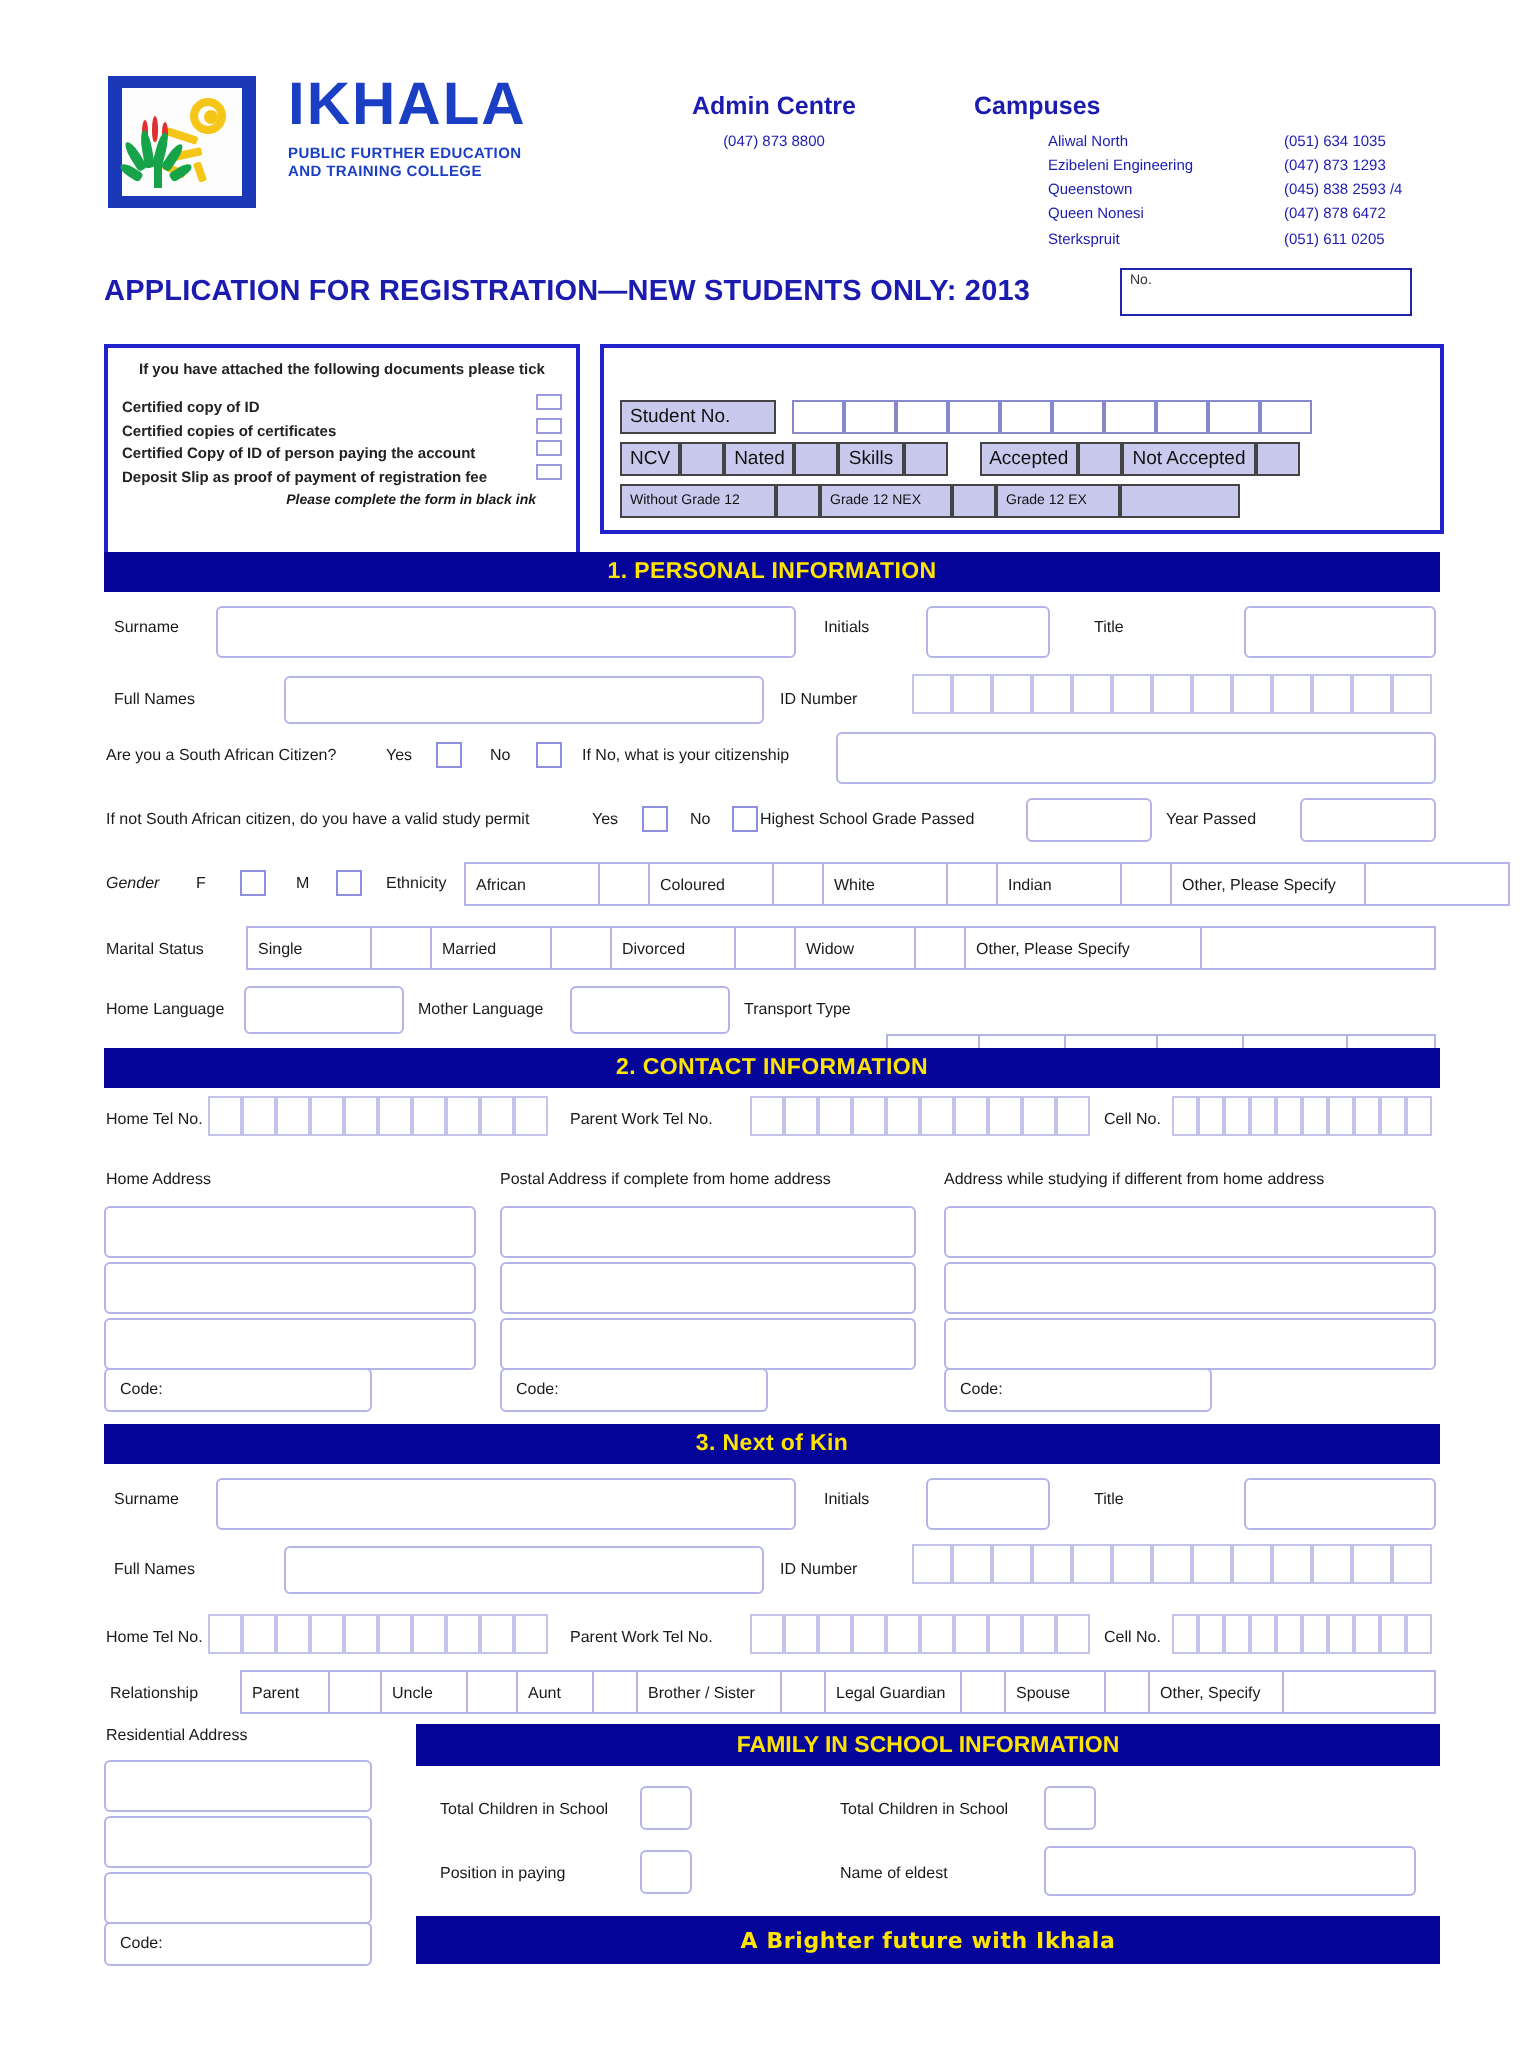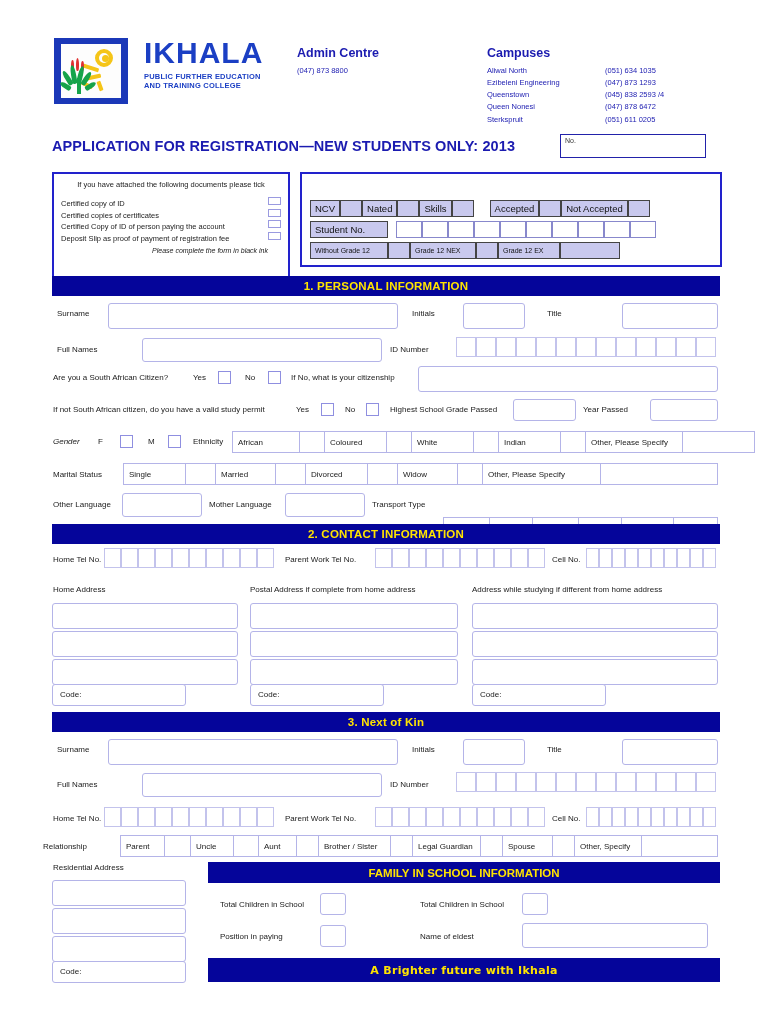--- a/index.html
+++ b/index.html
@@ -20,34 +20,34 @@
   .logo-inner { position:absolute; left:7px; top:6px; right:7px; bottom:6px; background:#fdfdfd; }
   .sun { position:absolute; right:2px; top:1px; width:30px; height:30px; }
   .ray { position:absolute; background:#f5c518; border-radius:1px; }
   .aloe-stem { position:absolute; left:16px; bottom:4px; width:4px; height:16px; background:#16a34a; }
   .leaf { position:absolute; background:#16a34a; border-radius:50% 50% 2px 2px; }
   .flame { position:absolute; background:#e03030; border-radius:50% 50% 40% 40%; }
   .brand { position:absolute; left:92px; top:2px; }
   .brand-name { font-size:30px; font-weight:bold; color:#1b3fc4; letter-spacing:1px; line-height:1; font-family:"Liberation Sans", sans-serif; }
   .brand-sub { margin-top:4px; font-size:7.5px; font-weight:bold; color:#1b3fc4; line-height:1.25; letter-spacing:0.2px; }
 
-  .admin-block { position:absolute; left:245px; top:10px; width:180px; }
+  .admin-block { position:absolute; left:245px; top:10px; width:180px;text-align:center; }
   .campus-block { position:absolute; left:435px; top:10px; width:240px; }
   .blk-title { font-size:12.5px; font-weight:bold; color:#1b1bb0; margin-bottom:5px; }
   .blk-line { font-size:7.5px; color:#1b1bb0; line-height:1.55; }
-  .campus-row { display:flex; font-size:7.5px; color:#1b1bb0; line-height:1.62; }
+  .campus-row { display:flex; font-size:7.5px; color:#1b1bb0; line-height:1.62;margin-left:37px; }
   .campus-name { width:118px; }
 
   
   .app-title { position:absolute; left:52px; top:138px; font-size:14.5px; font-weight:bold; color:#1b1bb0; letter-spacing:0.1px; }
   .no-box { position:absolute; left:560px; top:134px; width:146px; height:24px; border:1px solid #2222aa; background:#fff; }
   .no-box span { position:absolute; left:4px; top:2px; font-size:7px; color:#333; }
 
   
-  .checklist { position:absolute; left:52px; top:172px; width:238px; height:112px; border:2px solid #2222cc; }
+  .checklist { position:absolute; left:52px; top:172px; width:238px; height:112px; border:2px solid #2222cc;font-weight:bold; }
   .cl-head { text-align:center; font-size:7.5px; color:#222; margin-top:6px; }
   .cl-rows { margin-top:9px; padding:0 7px; position:relative; }
   .cl-row { font-size:7.5px; color:#222; line-height:11.6px; }
   .cl-note { text-align:right; font-style:italic; font-size:7px; margin-top:3px; padding-right:13px; }
   .cl-ticks { position:absolute; right:7px; top:-1px; }
   .tick { width:13px; height:8px; border:1px solid #9a9ae0; margin-bottom:3.6px; }
 
   .office { position:absolute; left:300px; top:172px; width:422px; height:95px; border:2px solid #2222cc; }
   .office-title { text-align:center; font-size:13px; font-weight:bold; color:#1b1bb0; margin-top:4px; }
   .ogrid { position:absolute; left:8px; top:26px; }
@@ -165,47 +165,47 @@
       <div class="cl-row">Certified copies of certificates</div>
       <div class="cl-row">Certified Copy of ID of person paying the account</div>
       <div class="cl-row">Deposit Slip as proof of payment of registration fee</div>
       <div class="cl-note">Please complete the form in black ink</div>
     </div>
   </div>
 
   <div class="office">
     <div class="ogrid">
       <div class="orow">
-        <div class="ocell">NCV</div>
-        <div class="ocell blank"></div>
-        <div class="ocell">Nated</div>
-        <div class="ocell blank"></div>
-        <div class="ocell">Skills</div>
-        <div class="ocell blank"></div>
-        <div class="gap"></div>
-        <div class="ocell">Accepted</div>
-        <div class="ocell blank"></div>
-        <div class="ocell">Not Accepted</div>
-        <div class="ocell blank"></div>
-      </div>
-      <div class="orow">
         <div class="ocell" style="width:78px;">Student No.</div>
         <div style="width:8px;"></div>
         <div class="sn-cells">
           <i class="sn-cell"></i>
             <i class="sn-cell"></i>
             <i class="sn-cell"></i>
             <i class="sn-cell"></i>
             <i class="sn-cell"></i>
           <i class="sn-cell"></i>
             <i class="sn-cell"></i>
             <i class="sn-cell"></i>
             <i class="sn-cell"></i>
             <i class="sn-cell"></i>
         </div>
+      </div>
+      <div class="orow">
+        <div class="ocell">NCV</div>
+        <div class="ocell blank"></div>
+        <div class="ocell">Nated</div>
+        <div class="ocell blank"></div>
+        <div class="ocell">Skills</div>
+        <div class="ocell blank"></div>
+        <div class="gap"></div>
+        <div class="ocell">Accepted</div>
+        <div class="ocell blank"></div>
+        <div class="ocell">Not Accepted</div>
+        <div class="ocell blank"></div>
       </div>
       <div class="orow">
         <div class="ocell sm" style="width:78px;">Without Grade 12</div>
         <div class="ocell blank"></div>
         <div class="ocell sm" style="width:66px;">Grade 12 NEX</div>
         <div class="ocell blank"></div>
         <div class="ocell sm" style="width:62px;">Grade 12 EX</div>
         <div class="ocell wide"></div>
       </div>
     </div>
@@ -245,21 +245,21 @@
   <div class="lbl" style="left:245px; top:373px;">No</div>
   <div class="cb" style="left:268px; top:371px;"></div>
   <div class="lbl" style="left:291px; top:373px;">If No, what is your citizenship</div>
   <div class="fld" style="left:418px; top:366px; width:300px; height:26px;"></div>
 
   <div class="lbl" style="left:53px; top:405px;">If not South African citizen, do you have a valid study permit</div>
   <div class="lbl" style="left:296px; top:405px;">Yes</div>
   <div class="cb" style="left:321px; top:403px;"></div>
   <div class="lbl" style="left:345px; top:405px;">No</div>
   <div class="cb" style="left:366px; top:403px;"></div>
-  <div class="lbl" style="left:390px; top:405px;text-align:center;">Highest School Grade Passed</div>
+  <div class="lbl" style="left:380px; top:405px;text-align:center;">Highest School Grade Passed</div>
   <div class="fld" style="left:513px; top:399px; width:63px; height:22px;"></div>
   <div class="lbl" style="left:583px; top:405px;">Year Passed</div>
   <div class="fld" style="left:650px; top:399px; width:68px; height:22px;"></div>
 
   <div class="lbl" style="left:53px; top:437px;font-style:italic;">Gender</div>
   <div class="lbl" style="left:98px; top:437px;">F</div>
   <div class="cb" style="left:120px; top:435px;"></div>
   <div class="lbl" style="left:148px; top:437px;">M</div>
   <div class="cb" style="left:168px; top:435px;"></div>
   <div class="lbl" style="left:193px; top:437px;">Ethnicity</div>
@@ -283,21 +283,21 @@
     <div class="opt" style="width:60px;">Married</div>
     <div class="ans" style="width:30px;"></div>
     <div class="opt" style="width:62px;">Divorced</div>
     <div class="ans" style="width:30px;"></div>
     <div class="opt" style="width:60px;">Widow</div>
     <div class="ans" style="width:25px;"></div>
     <div class="opt" style="width:118px;">Other, Please Specify</div>
     <div class="ans last" style="width:118px;"></div>
   </div>
 
-  <div class="lbl" style="left:53px; top:500px;">Other Language</div>
+  <div class="lbl" style="left:53px; top:500px;">Home Language</div>
   <div class="fld" style="left:122px; top:493px; width:80px; height:24px;"></div>
   <div class="lbl" style="left:209px; top:500px;">Mother Language</div>
   <div class="fld" style="left:285px; top:493px; width:80px; height:24px;"></div>
   <div class="lbl" style="left:372px; top:500px;">Transport Type</div>
   <div class="optrow" style="left:443px; top:517px;">
     <div class="opt" style="width:46px;">Bus</div>
     <div class="ans" style="width:43px;"></div>
     <div class="opt" style="width:46px;">Taxi</div>
     <div class="ans" style="width:43px;"></div>
     <div class="opt" style="width:52px;">Private</div>
@@ -432,21 +432,21 @@
       <i style="width:13px;"></i>
       <i style="width:13px;"></i>
       <i style="width:13px;"></i>
     <i style="width:13px;"></i>
       <i style="width:13px;"></i>
       <i style="width:13px;"></i>
       <i style="width:13px;"></i>
       <i style="width:13px;"></i>
   </div>
 
-  <div class="lbl" style="left:43px; top:842px;">Relationship</div>
+  <div class="lbl" style="left:55px; top:842px;">Relationship</div>
   <div class="optrow" style="left:120px; top:835px;">
     <div class="opt" style="width:44px;">Parent</div>
     <div class="ans" style="width:26px;"></div>
     <div class="opt" style="width:43px;">Uncle</div>
     <div class="ans" style="width:25px;"></div>
     <div class="opt" style="width:38px;">Aunt</div>
     <div class="ans" style="width:22px;"></div>
     <div class="opt" style="width:72px;">Brother / Sister</div>
     <div class="ans" style="width:22px;"></div>
     <div class="opt" style="width:68px;">Legal Guardian</div>

